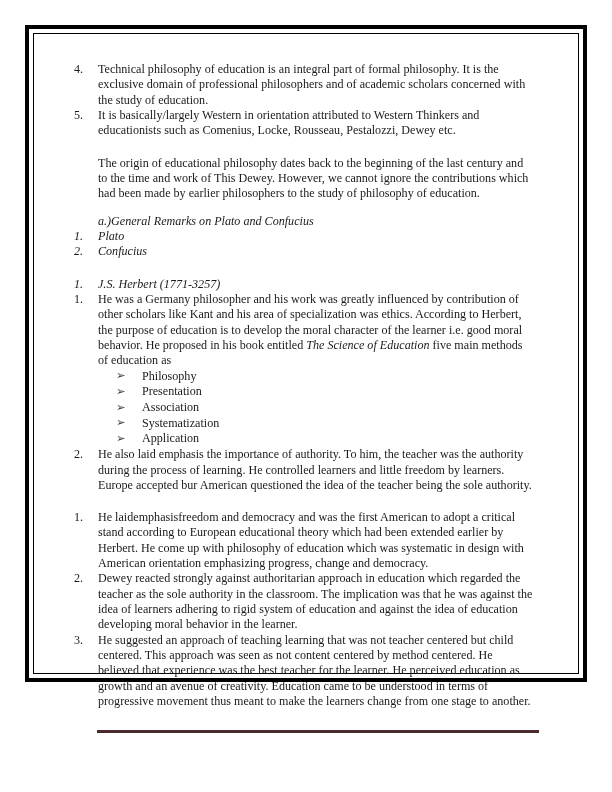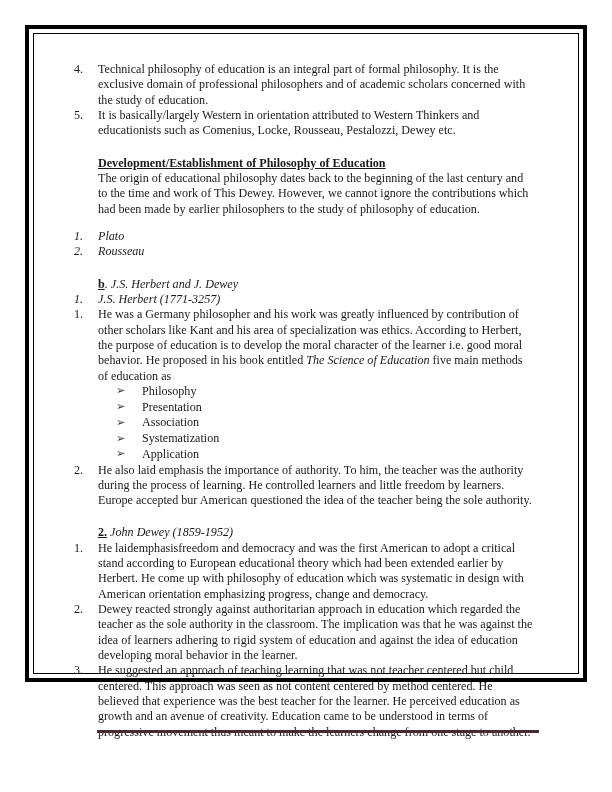--- a/index.html
+++ b/index.html
@@ -109,42 +109,39 @@
         </li>
         <li>
           <span class="mk">5.</span>
           <span class="tx">It is basically/largely Western in orientation attributed to Western Thinkers and educationists such as Comenius, Locke, Rousseau, Pestalozzi, Dewey etc.</span>
         </li>
       </ol>
 
       <div class="sp-md"></div>
 
       <div class="indent1">
-        <span class="h-under blk">Development/Establishment of Philosophy of Education</span>
         <span class="blk">The origin of educational philosophy dates back to the beginning of the last century and to the time and work of This Dewey. However, we cannot ignore the contributions which had been made by earlier philosophers to the study of philosophy of education.</span>
       </div>
 
       <div class="sp-sm"></div>
 
+      <div class="indent1 ital">a.)General Remarks on Plato and Confucius</div>
       <ol class="num ital">
         <li>
           <span class="mk">1.</span>
           <span class="tx">Plato</span>
         </li>
         <li>
           <span class="mk">2.</span>
-          <span class="tx">Rousseau</span>
+          <span class="tx">Confucius</span>
         </li>
       </ol>
 
       <div class="sp-md"></div>
 
-      <div class="indent1">
-        <span class="bu">b</span><span class="ital">. J.S. Herbert and J. Dewey</span>
-      </div>
 
       <ol class="num ital">
         <li>
           <span class="mk">1.</span>
           <span class="tx">J.S. Herbert (1771-3257)</span>
         </li>
       </ol>
 
       <ol class="num">
         <li>
@@ -178,23 +175,20 @@
 
       <ol class="num">
         <li>
           <span class="mk">2.</span>
           <span class="tx">He also laid emphasis the importance of authority. To him, the teacher was the authority during the process of learning. He controlled learners and little freedom by learners. Europe accepted bur American questioned the idea of the teacher being the sole authority.</span>
         </li>
       </ol>
 
       <div class="sp-md"></div>
 
-      <div class="indent1">
-        <span class="bu">2.</span><span class="ital">&nbsp;</span><span class="ital">John Dewey (1859-1952)</span>
-      </div>
 
       <ol class="num">
         <li>
           <span class="mk">1.</span>
           <span class="tx">He laidemphasisfreedom and democracy and was the first American to adopt a critical stand according to European educational theory which had been extended earlier by Herbert. He come up with philosophy of education which was systematic in design with American orientation emphasizing progress, change and democracy.</span>
         </li>
         <li>
           <span class="mk">2.</span>
           <span class="tx">Dewey reacted strongly against authoritarian approach in education which regarded the teacher as the sole authority in the classroom. The implication was that he was against the idea of learners adhering to rigid system of education and against the idea of education developing moral behavior in the learner.</span>
         </li>

